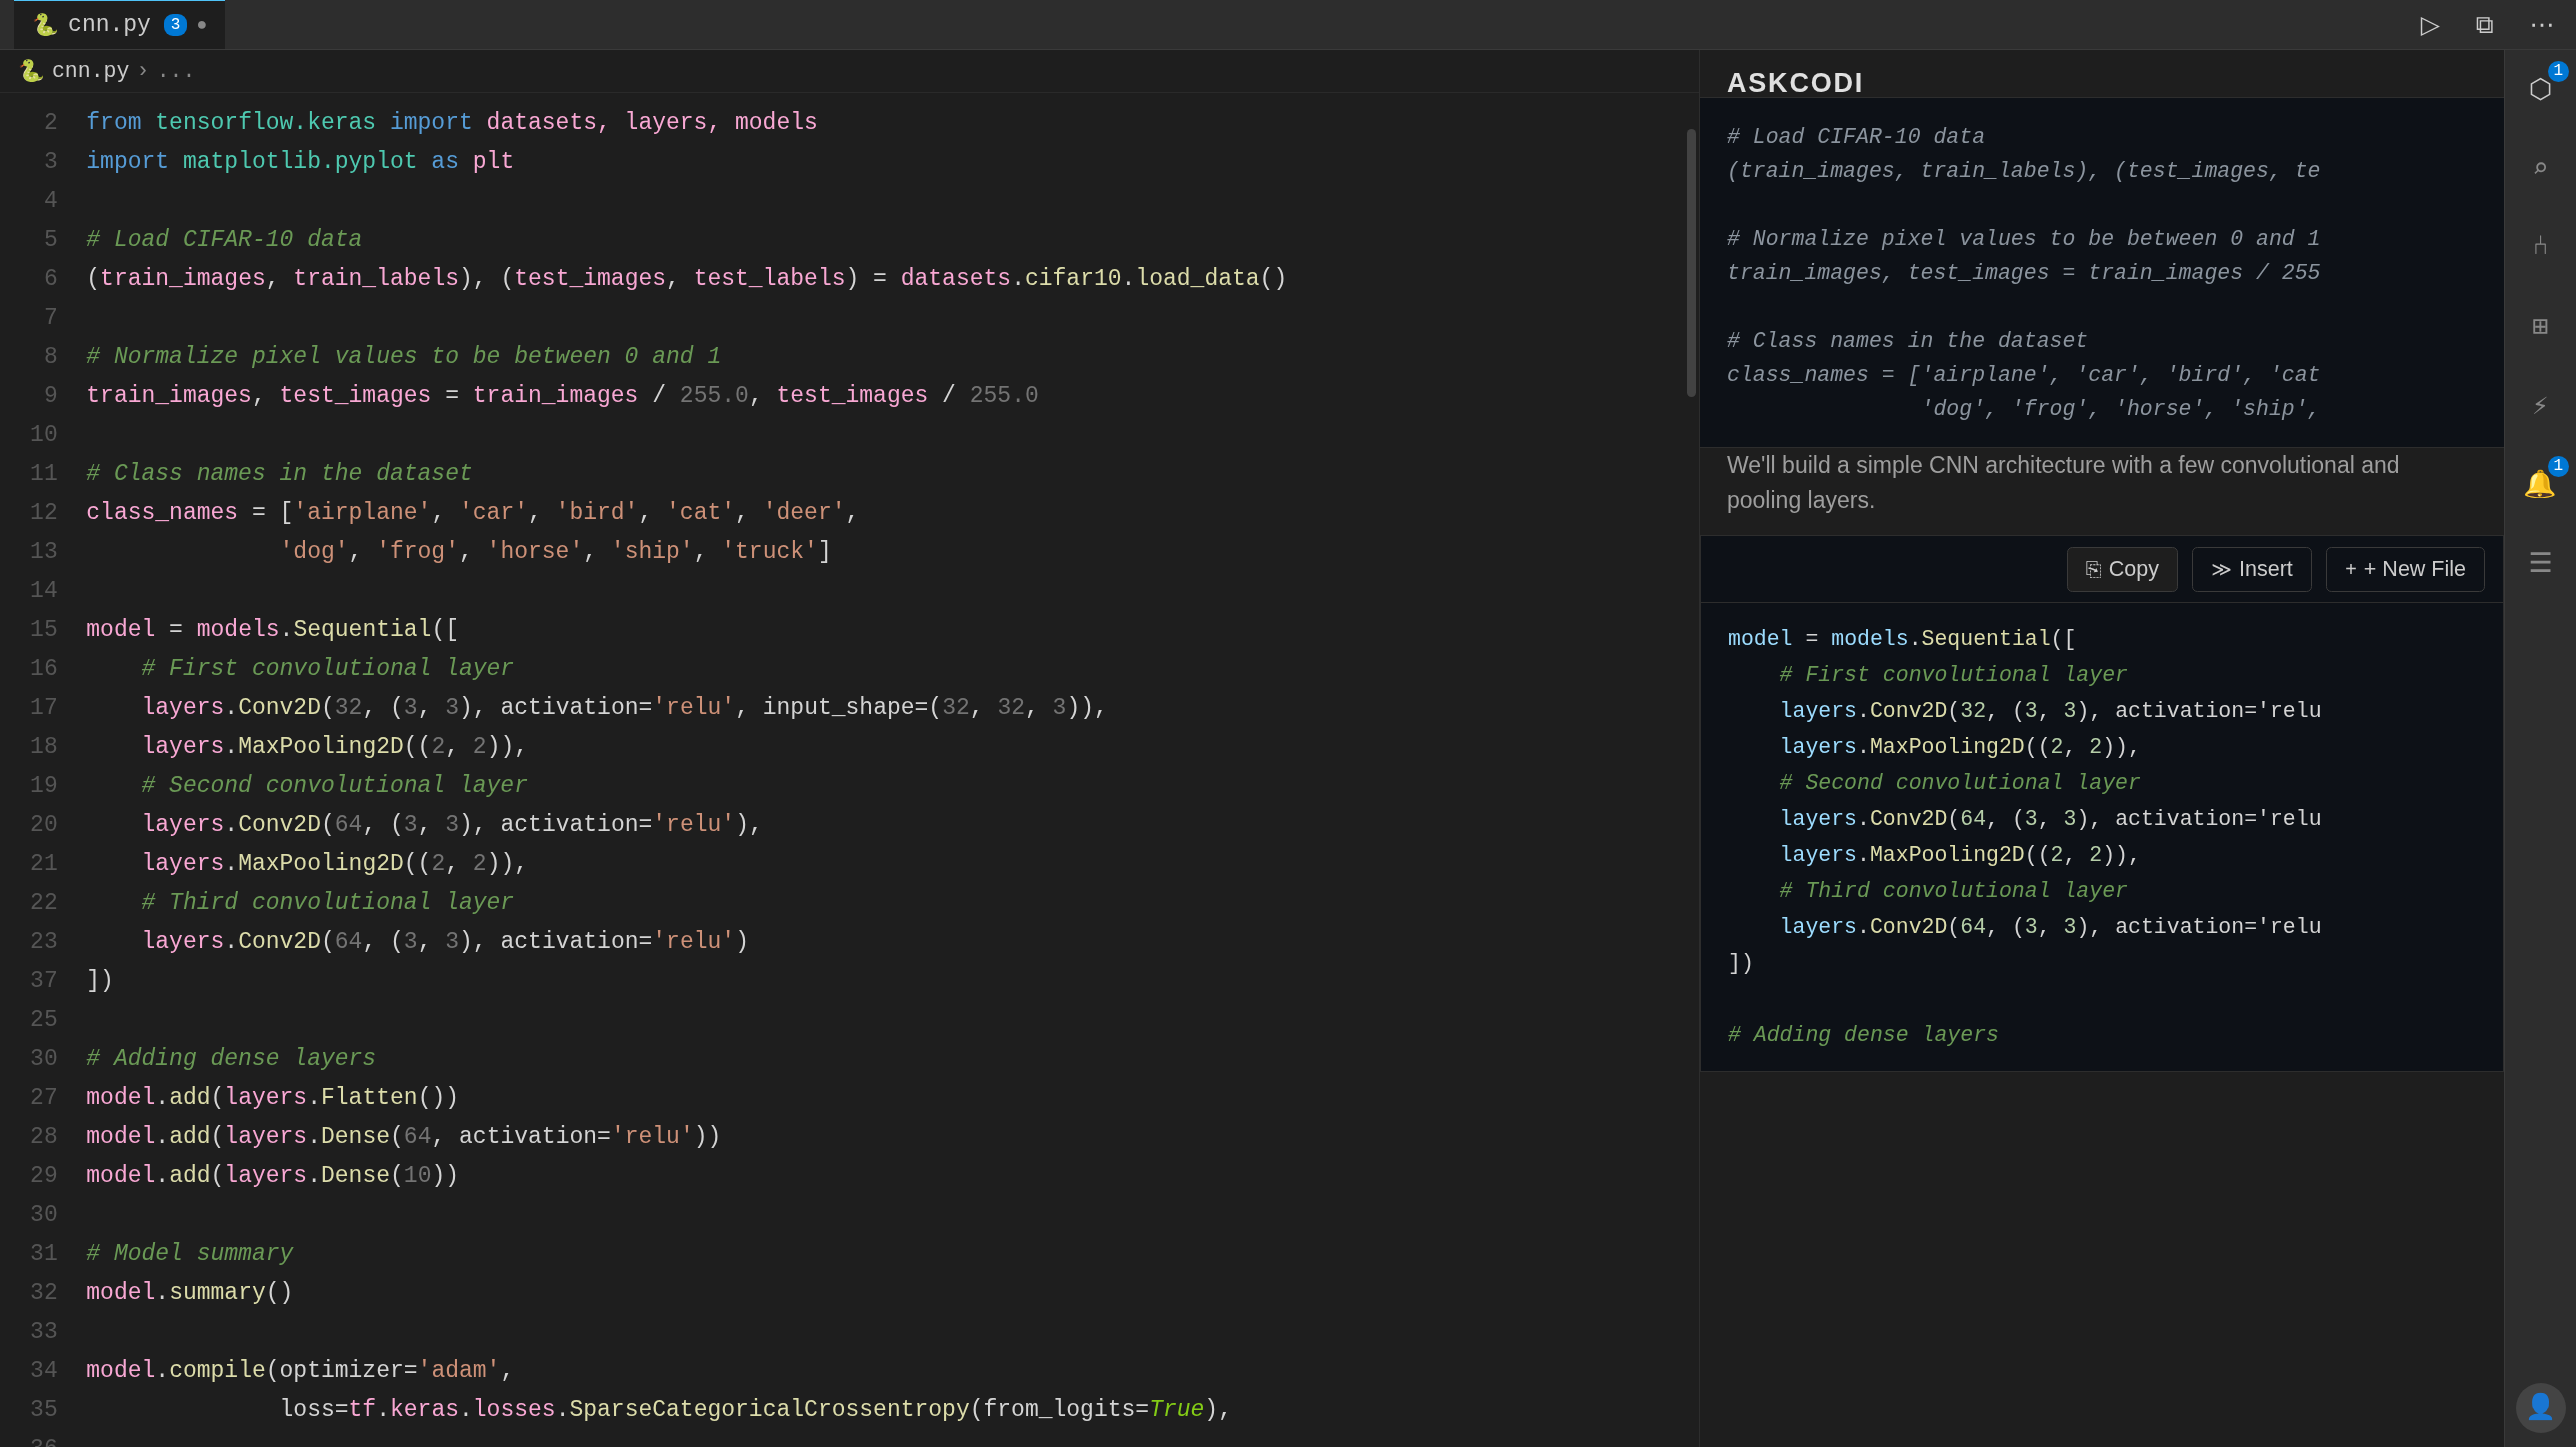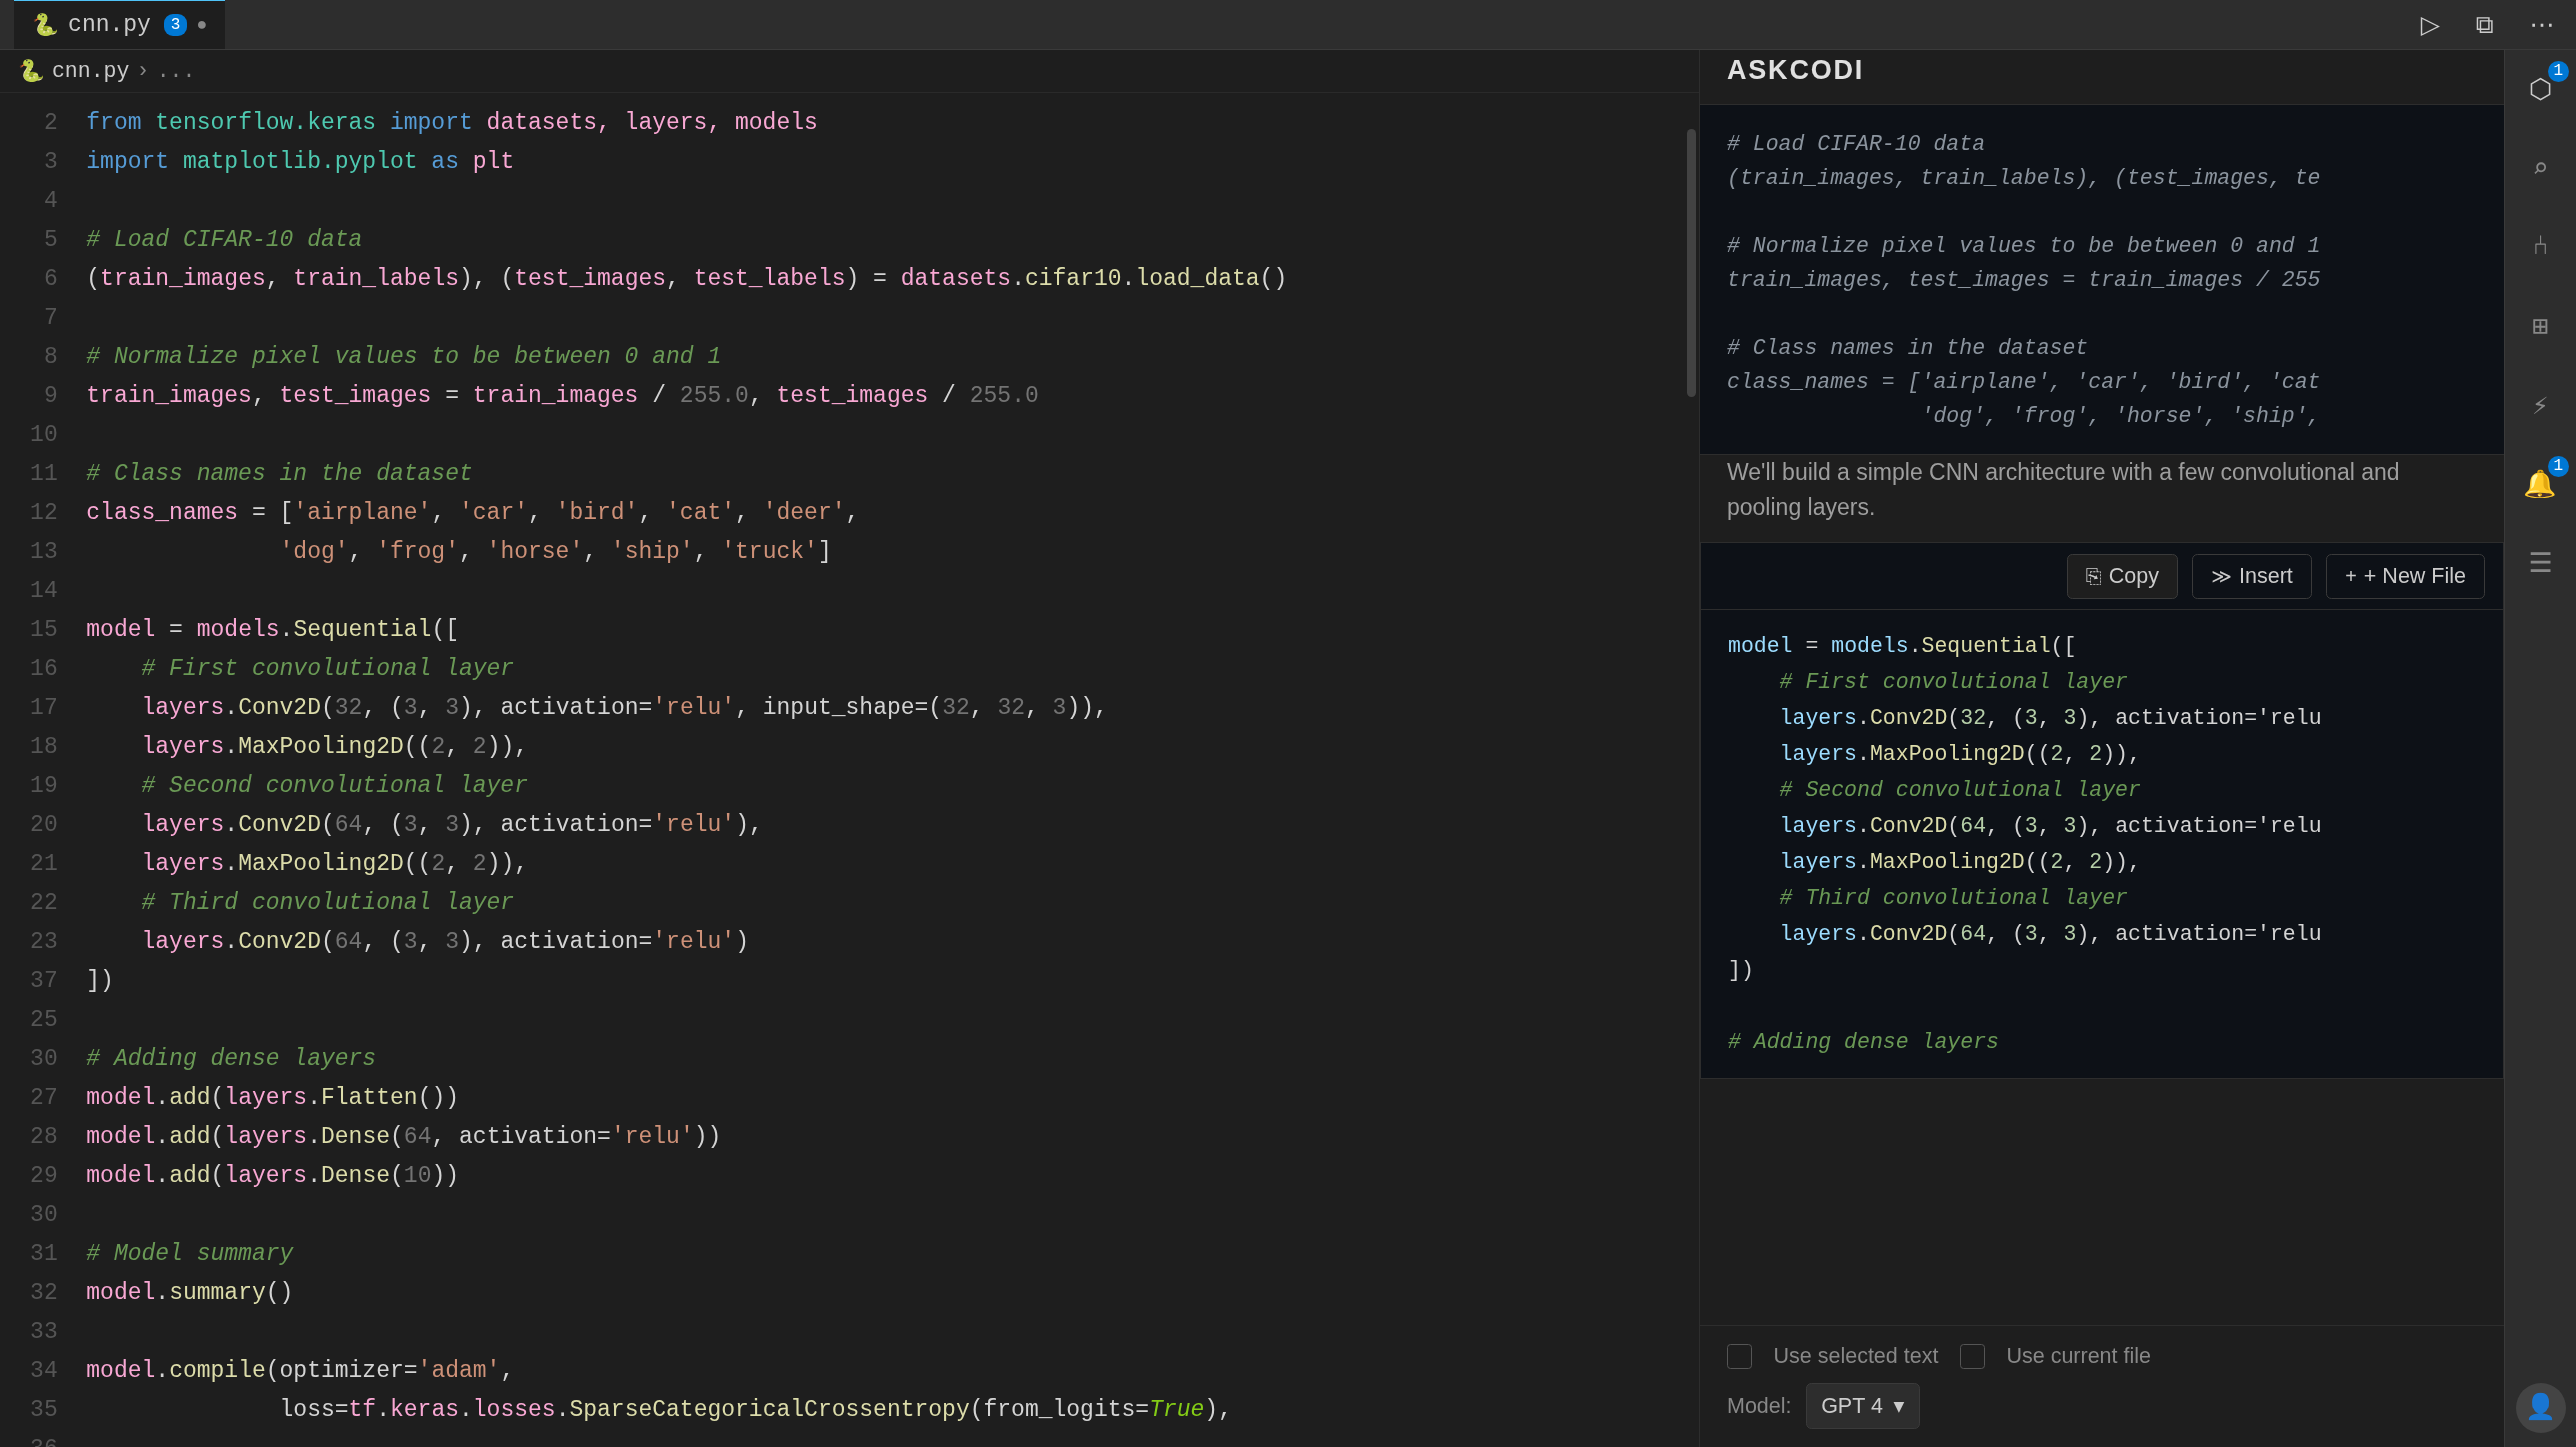--- a/index.html
+++ b/index.html
@@ -183,28 +183,28 @@
       height: 21.5px;
       border-radius: 50%;
       display: flex;
       align-items: center;
       justify-content: center;
     }
 
     
     .askcodi-header {
       display: flex;
-      align-items: flex-end;
+      align-items: flex-start;
       padding: 18px 27px;
       background: #1e1e1e;
       border-bottom: 0.9px solid #2d2d2d;
       font-size: 25px;
       font-weight: bold;
       color: #cccccc;
-      height: 55px;
+      height: 48px;
     }
 
     
     .askcodi-content {
       flex: 1;
       overflow-y: auto;
       padding: 0;
     }
 
     
@@ -446,35 +446,20 @@
             </button>
             <button class="toolbar-btn toolbar-btn-new">
               <span style="font-size:19.7px;">+</span>
               <span>+ New File</span>
             </button>
           </div>
           <div class="code-block-content" id="code-block-content"><div><span style="color:#9cdcfe">model</span> = <span style="color:#9cdcfe">models</span>.<span style="color:#dcdcaa">Sequential</span>([</div><div><span style="color: rgb(106, 153, 85); font-style: italic;">    # First convolutional layer</span></div><div>    <span style="color:#9cdcfe">layers</span>.<span style="color:#dcdcaa">Conv2D</span>(<span style="color:#b5cea8">32</span>, (<span style="color:#b5cea8">3</span>, <span style="color:#b5cea8">3</span>), activation='relu</div><div>    <span style="color:#9cdcfe">layers</span>.<span style="color:#dcdcaa">MaxPooling2D</span>((<span style="color:#b5cea8">2</span>, <span style="color:#b5cea8">2</span>)),</div><div><span style="color: rgb(106, 153, 85); font-style: italic;">    # Second convolutional layer</span></div><div>    <span style="color:#9cdcfe">layers</span>.<span style="color:#dcdcaa">Conv2D</span>(<span style="color:#b5cea8">64</span>, (<span style="color:#b5cea8">3</span>, <span style="color:#b5cea8">3</span>), activation='relu</div><div>    <span style="color:#9cdcfe">layers</span>.<span style="color:#dcdcaa">MaxPooling2D</span>((<span style="color:#b5cea8">2</span>, <span style="color:#b5cea8">2</span>)),</div><div><span style="color: rgb(106, 153, 85); font-style: italic;">    # Third convolutional layer</span></div><div>    <span style="color:#9cdcfe">layers</span>.<span style="color:#dcdcaa">Conv2D</span>(<span style="color:#b5cea8">64</span>, (<span style="color:#b5cea8">3</span>, <span style="color:#b5cea8">3</span>), activation='relu</div><div>])</div><div>&nbsp;</div><div><span style="color: rgb(106, 153, 85); font-style: italic;"># Adding dense layers</span></div></div>
         </div>
       </div>
 
-      <div class="askcodi-footer">
-        <div class="footer-toggles">
-          <div class="toggle-checkbox"></div>
-          <span>Use selected text</span>
-          <div class="toggle-checkbox"></div>
-          <span>Use current file</span>
-        </div>
-        <div class="model-selector">
-          <span>Model:</span>
-          <div class="model-dropdown">
-            <span>GPT 4</span>
-            <span>▾</span>
-          </div>
-        </div>
-      </div>
     </div>
 
     <div class="activity-bar" id="activity-bar">
     <div class="activity-icon active">⬡<span class="badge">1</span></div>
         <div class="activity-icon">⌕</div>
         <div class="activity-icon">⑃</div>
         <div class="activity-icon">⊞</div>
         <div class="activity-icon">⚡</div>
         <div class="activity-icon">🔔<span class="badge">1</span></div>
         <div class="activity-icon">☰</div>

